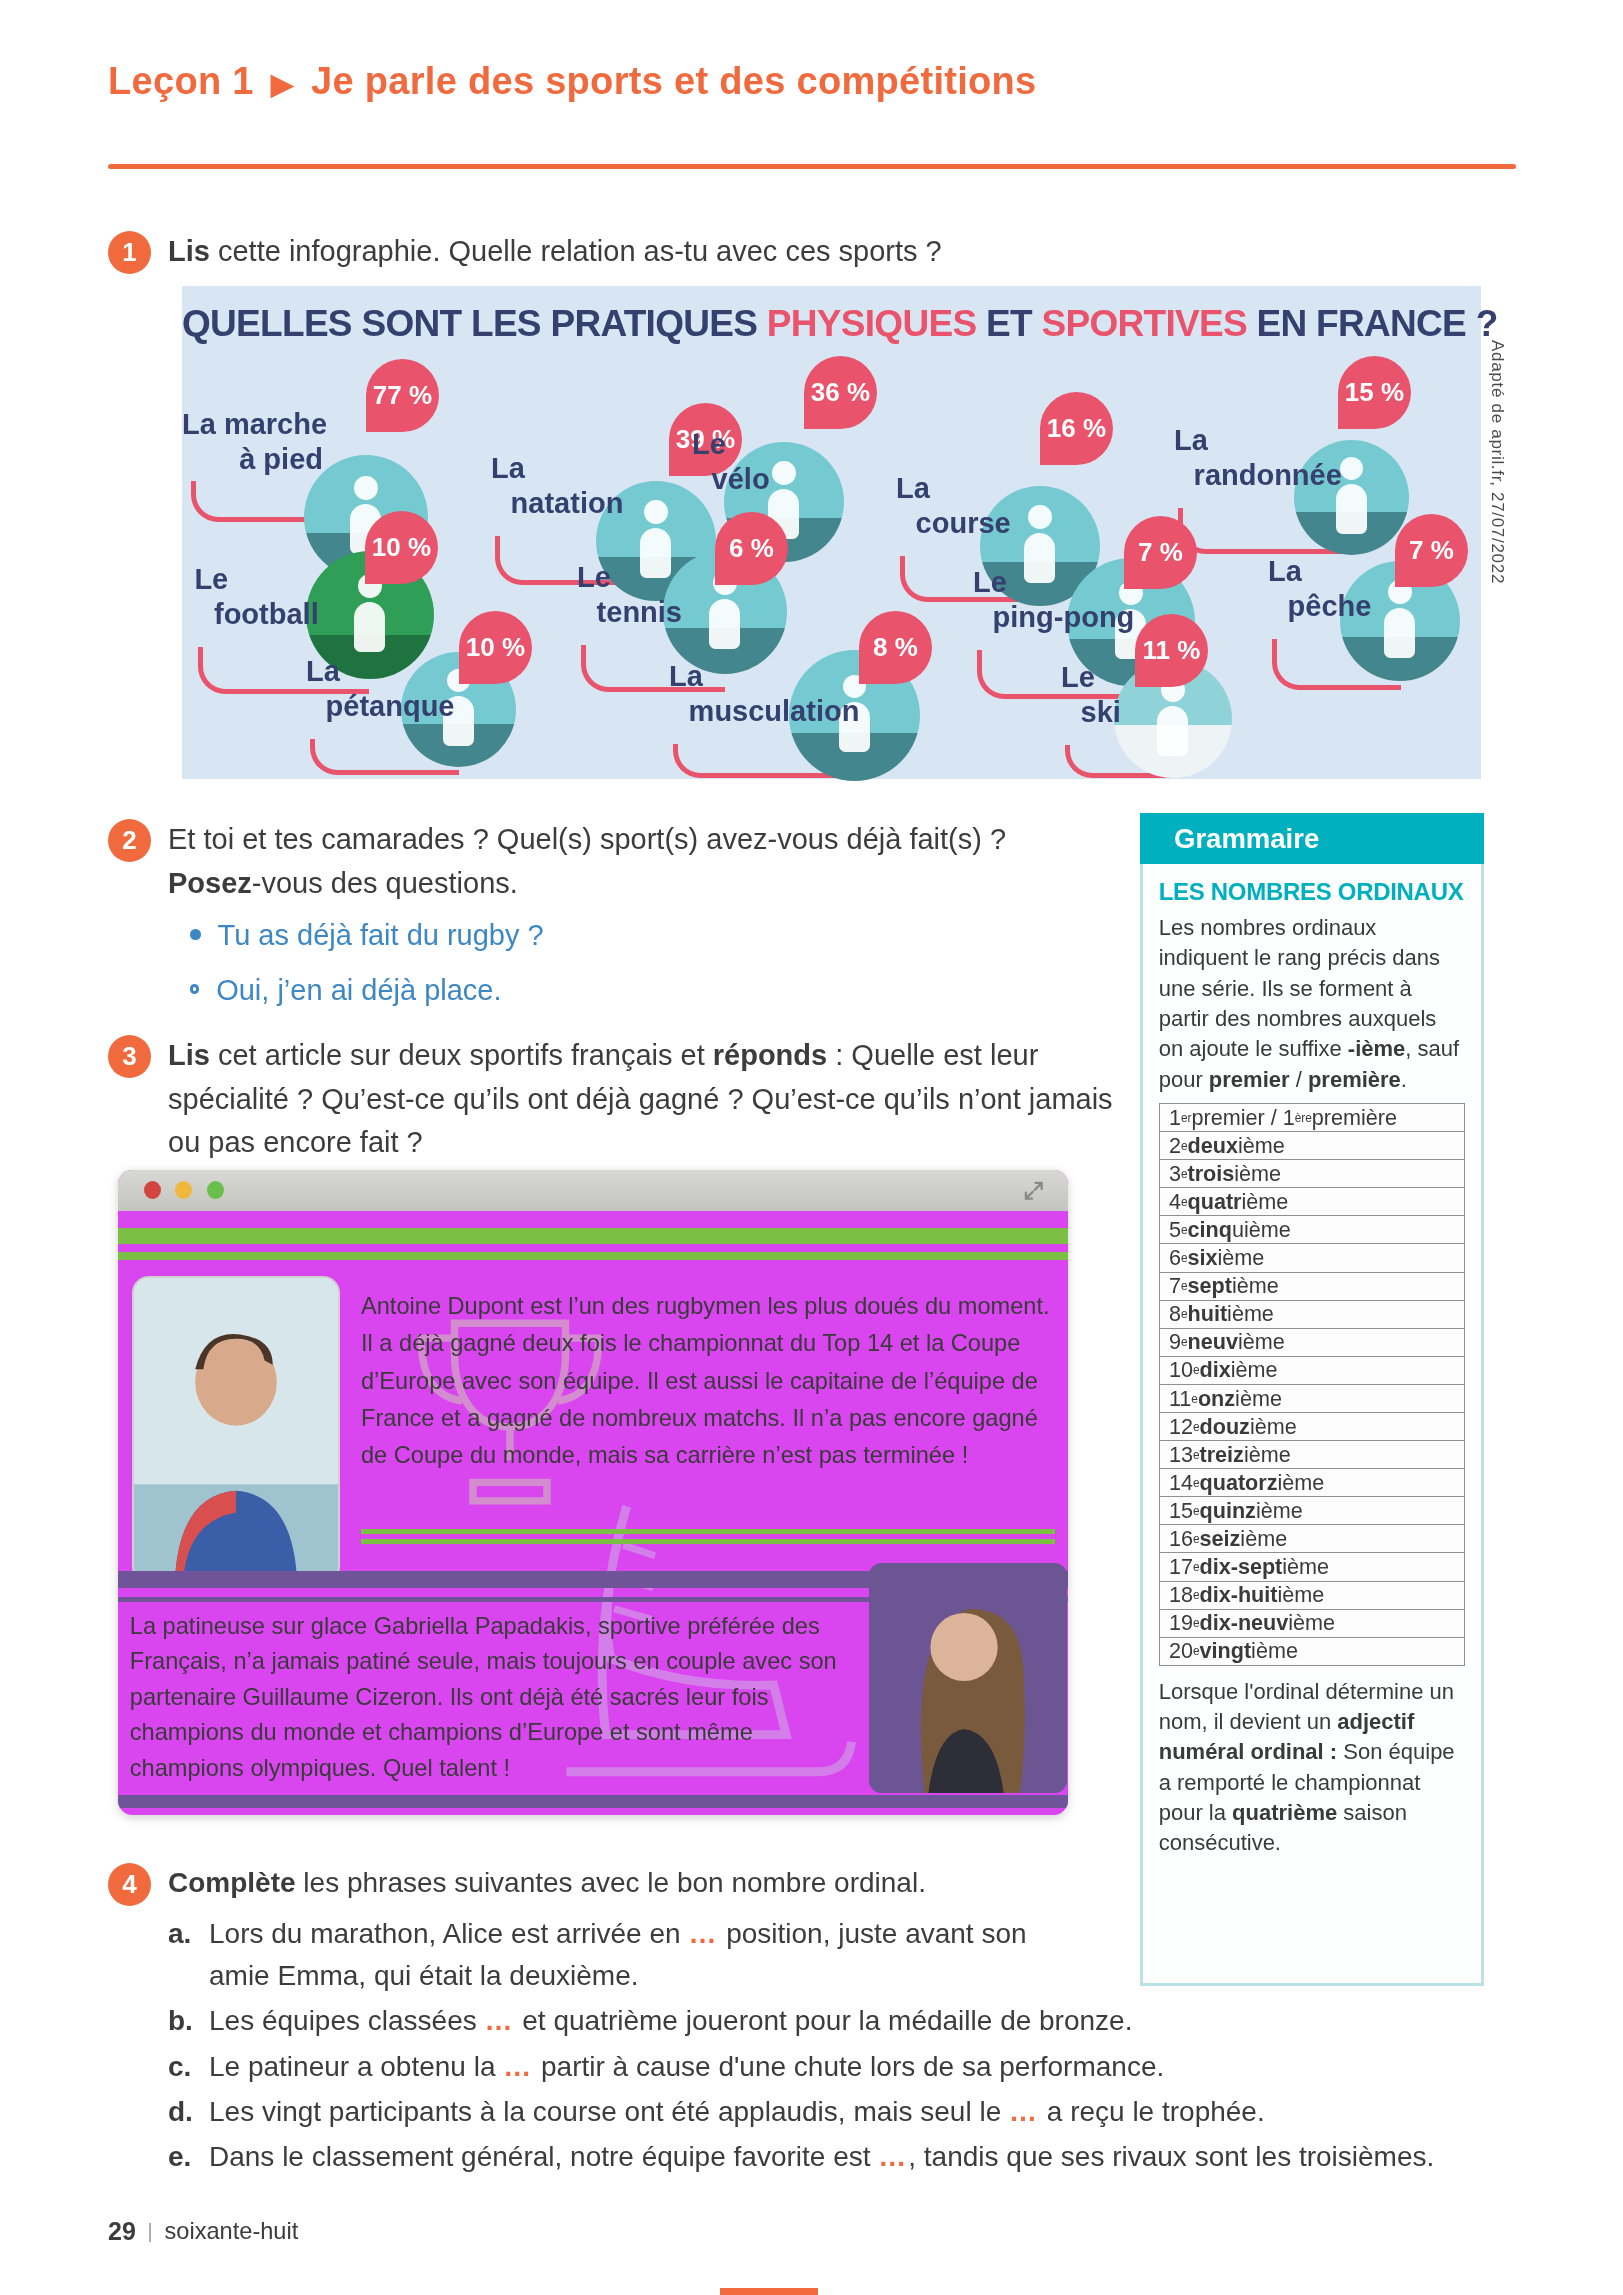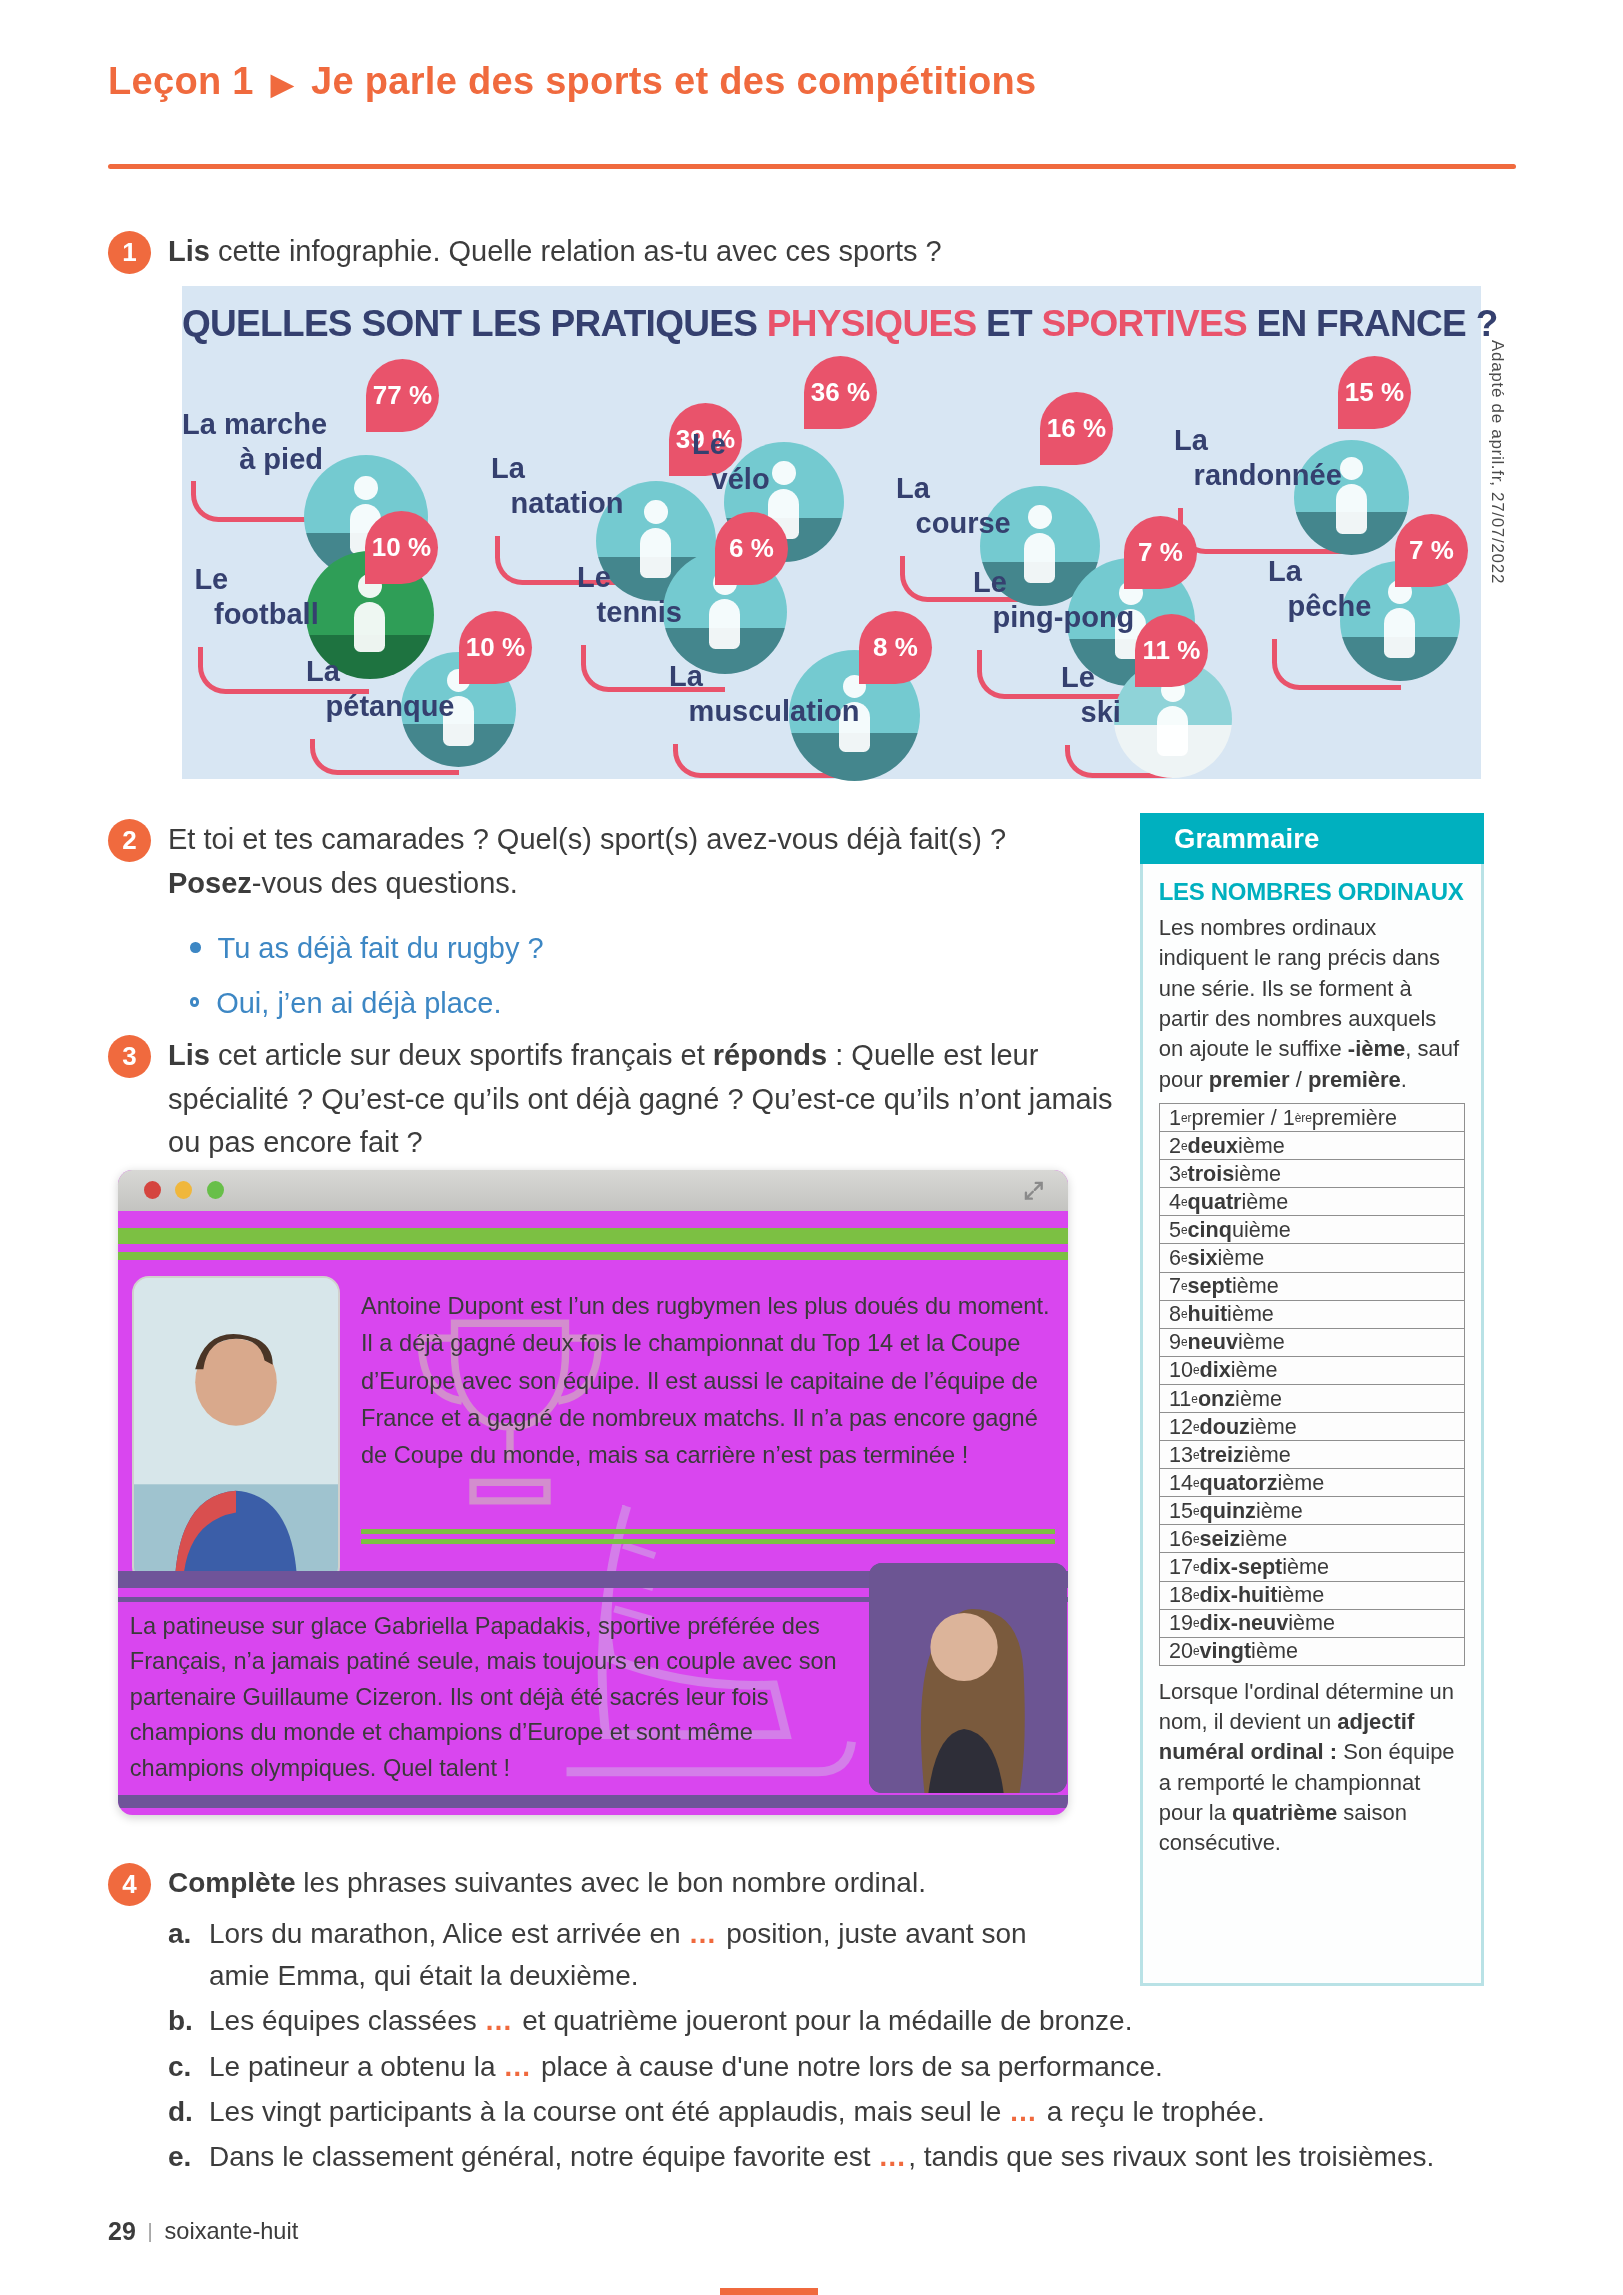--- a/index.html
+++ b/index.html
@@ -51,21 +51,21 @@
   .sport-bubble{position:absolute;width:73px;height:73px;border-radius:50% 50% 50% 0;background:var(--pink);
     display:flex;align-items:center;justify-content:center;color:#fff;font-size:26px;font-weight:700;z-index:3;white-space:nowrap;}
   .sport-label{position:absolute;font-size:29px;font-weight:700;color:var(--navy);line-height:1.2;z-index:4;white-space:nowrap;}
   .sport-label .l2{padding-left:19.6px;display:block;}
   .sport-label.right{width:141px;text-align:right;}
   .sport-label.right .l2{padding-left:0;}
   .info-source{position:absolute;left:1487px;top:340px;height:458px;writing-mode:vertical-rl;
     font-size:17px;color:#4a4a4a;letter-spacing:0.7px;}
 
   
-  .examples{margin-top:23px;}
+  .examples{margin-top:10px;}
   .example{display:flex;align-items:flex-start;margin-bottom:14.4px;color:var(--exblue);font-size:29px;line-height:1.4;}
   .bullet{flex:0 0 auto;width:10.5px;height:10.5px;border-radius:50%;margin:14.4px 17px 0 22px;}
   .bullet.solid{background:var(--exblue);}
   .bullet.open{border:3.3px solid var(--exblue);width:9.2px;height:9.2px;}
 
   
   .window{position:absolute;left:118px;top:1170px;width:950px;height:645px;border-radius:14.4px;
     background:#d946ef;box-shadow:0 2.6px 9.2px rgba(0,0,0,.18);overflow:hidden;}
   .titlebar{position:relative;height:41px;background:linear-gradient(#d8d8d5,#c3c3c0);}
   .dots{position:absolute;left:26px;top:11px;display:flex;gap:14.4px;}
@@ -454,21 +454,21 @@
     </div>
   </div>
 
   <div class="exercise" style="top:1862px;">
     <div class="num-circle">4</div>
     <div style="width:1374px;">
       <div class="ex4-title"><span class="bold">Complète</span><span> les phrases suivantes avec le bon nombre ordinal.</span></div>
       <div id="ex4-items">
           <div class="ex4-item narrow"><span class="letter">a.</span><span class="t"><span>Lors du marathon, Alice est arrivée en </span><span class="orange-dots">…</span><span> position, juste avant son amie Emma, qui était la deuxième.</span></span></div>
           <div class="ex4-item"><span class="letter">b.</span><span class="t"><span>Les équipes classées </span><span class="orange-dots">…</span><span> et quatrième joueront pour la médaille de bronze.</span></span></div>
-          <div class="ex4-item"><span class="letter">c.</span><span class="t"><span>Le patineur a obtenu la </span><span class="orange-dots">…</span><span> place à cause d'une notre lors de sa performance.</span></span></div>
+          <div class="ex4-item"><span class="letter">c.</span><span class="t"><span>Le patineur a obtenu la </span><span class="orange-dots">…</span><span> partir à cause d'une chute lors de sa performance.</span></span></div>
           <div class="ex4-item"><span class="letter">d.</span><span class="t"><span>Les vingt participants à la course ont été applaudis, mais seul le </span><span class="orange-dots">…</span><span> a reçu le trophée.</span></span></div>
           <div class="ex4-item"><span class="letter">e.</span><span class="t"><span>Dans le classement général, notre équipe favorite est </span><span class="orange-dots">…</span><span>, tandis que ses rivaux sont les troisièmes.</span></span></div>
         </div>
     </div>
   </div>
 
   <div class="footer">
     <span class="pn">29</span>
     <span class="sep">|</span>
     <span>soixante-huit</span>

